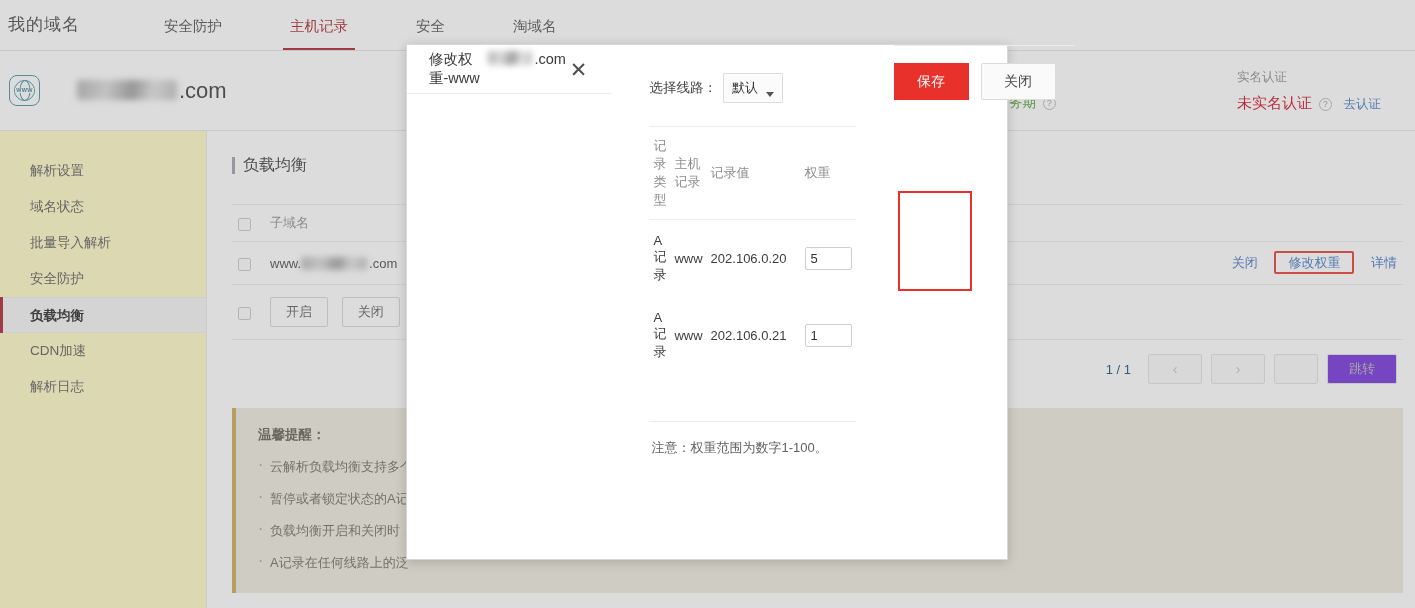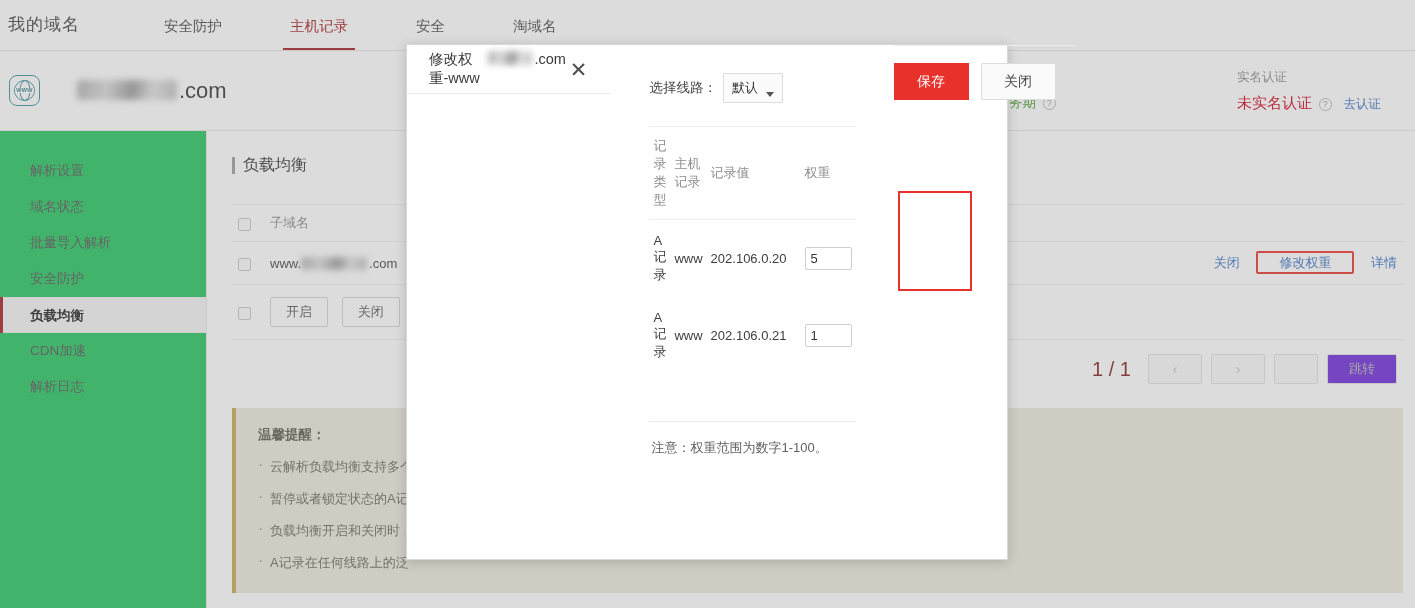--- a/index.html
+++ b/index.html
@@ -155,21 +155,21 @@
     font-size: 9px;
     vertical-align: middle;
     margin-left: 3px;
   }
   .link-blue { color: #3b74c4; font-size: 12.5px; margin-left: 8px; cursor: pointer; }
 
   
   .body-split { display: flex; height: 477px; }
   .sidebar {
     width: 207px;
-    background: #22c55e;
+    background: #fef9c3;
     border-right: 1px solid #e8e8e8;
     padding-top: 22px;
     flex: none;
   }
   .side-item {
     height: 36px;
     line-height: 36px;
     padding-left: 30px;
     font-size: 13.5px;
     color: #555;
@@ -236,33 +236,33 @@
     border-radius: 2px;
     background: #fff;
     color: #555;
     margin-right: 10px;
     cursor: pointer;
   }
   .status-on { color: #5aa832; }
   .op-link { color: #3b74c4; font-size: 13px; margin-left: 13px; cursor: pointer; }
   .op-link.boxed {
     border: 2px solid #e8312a;
-    padding: 2px 21px;
+    padding: 2px 12px;
     border-radius: 2px;
   }
   .txt-right { text-align: right; }
 
   .pager {
     display: flex;
     align-items: center;
     justify-content: flex-end;
     padding: 14px 6px 0 0;
     gap: 9px;
   }
-  .pager .pnum { color: #7f1d1d; font-size: 20px; margin-right: 8px; }
+  .pager .pnum { color: #0c4a6e; font-size: 13px; margin-right: 8px; }
   .pbtn {
     width: 54px; height: 30px;
     border: 1px solid #e0e0e0;
     background: #fafafa;
     color: #c0c0c0;
     font-size: 14px;
     display: flex; align-items: center; justify-content: center;
     border-radius: 2px;
     cursor: pointer;
   }

